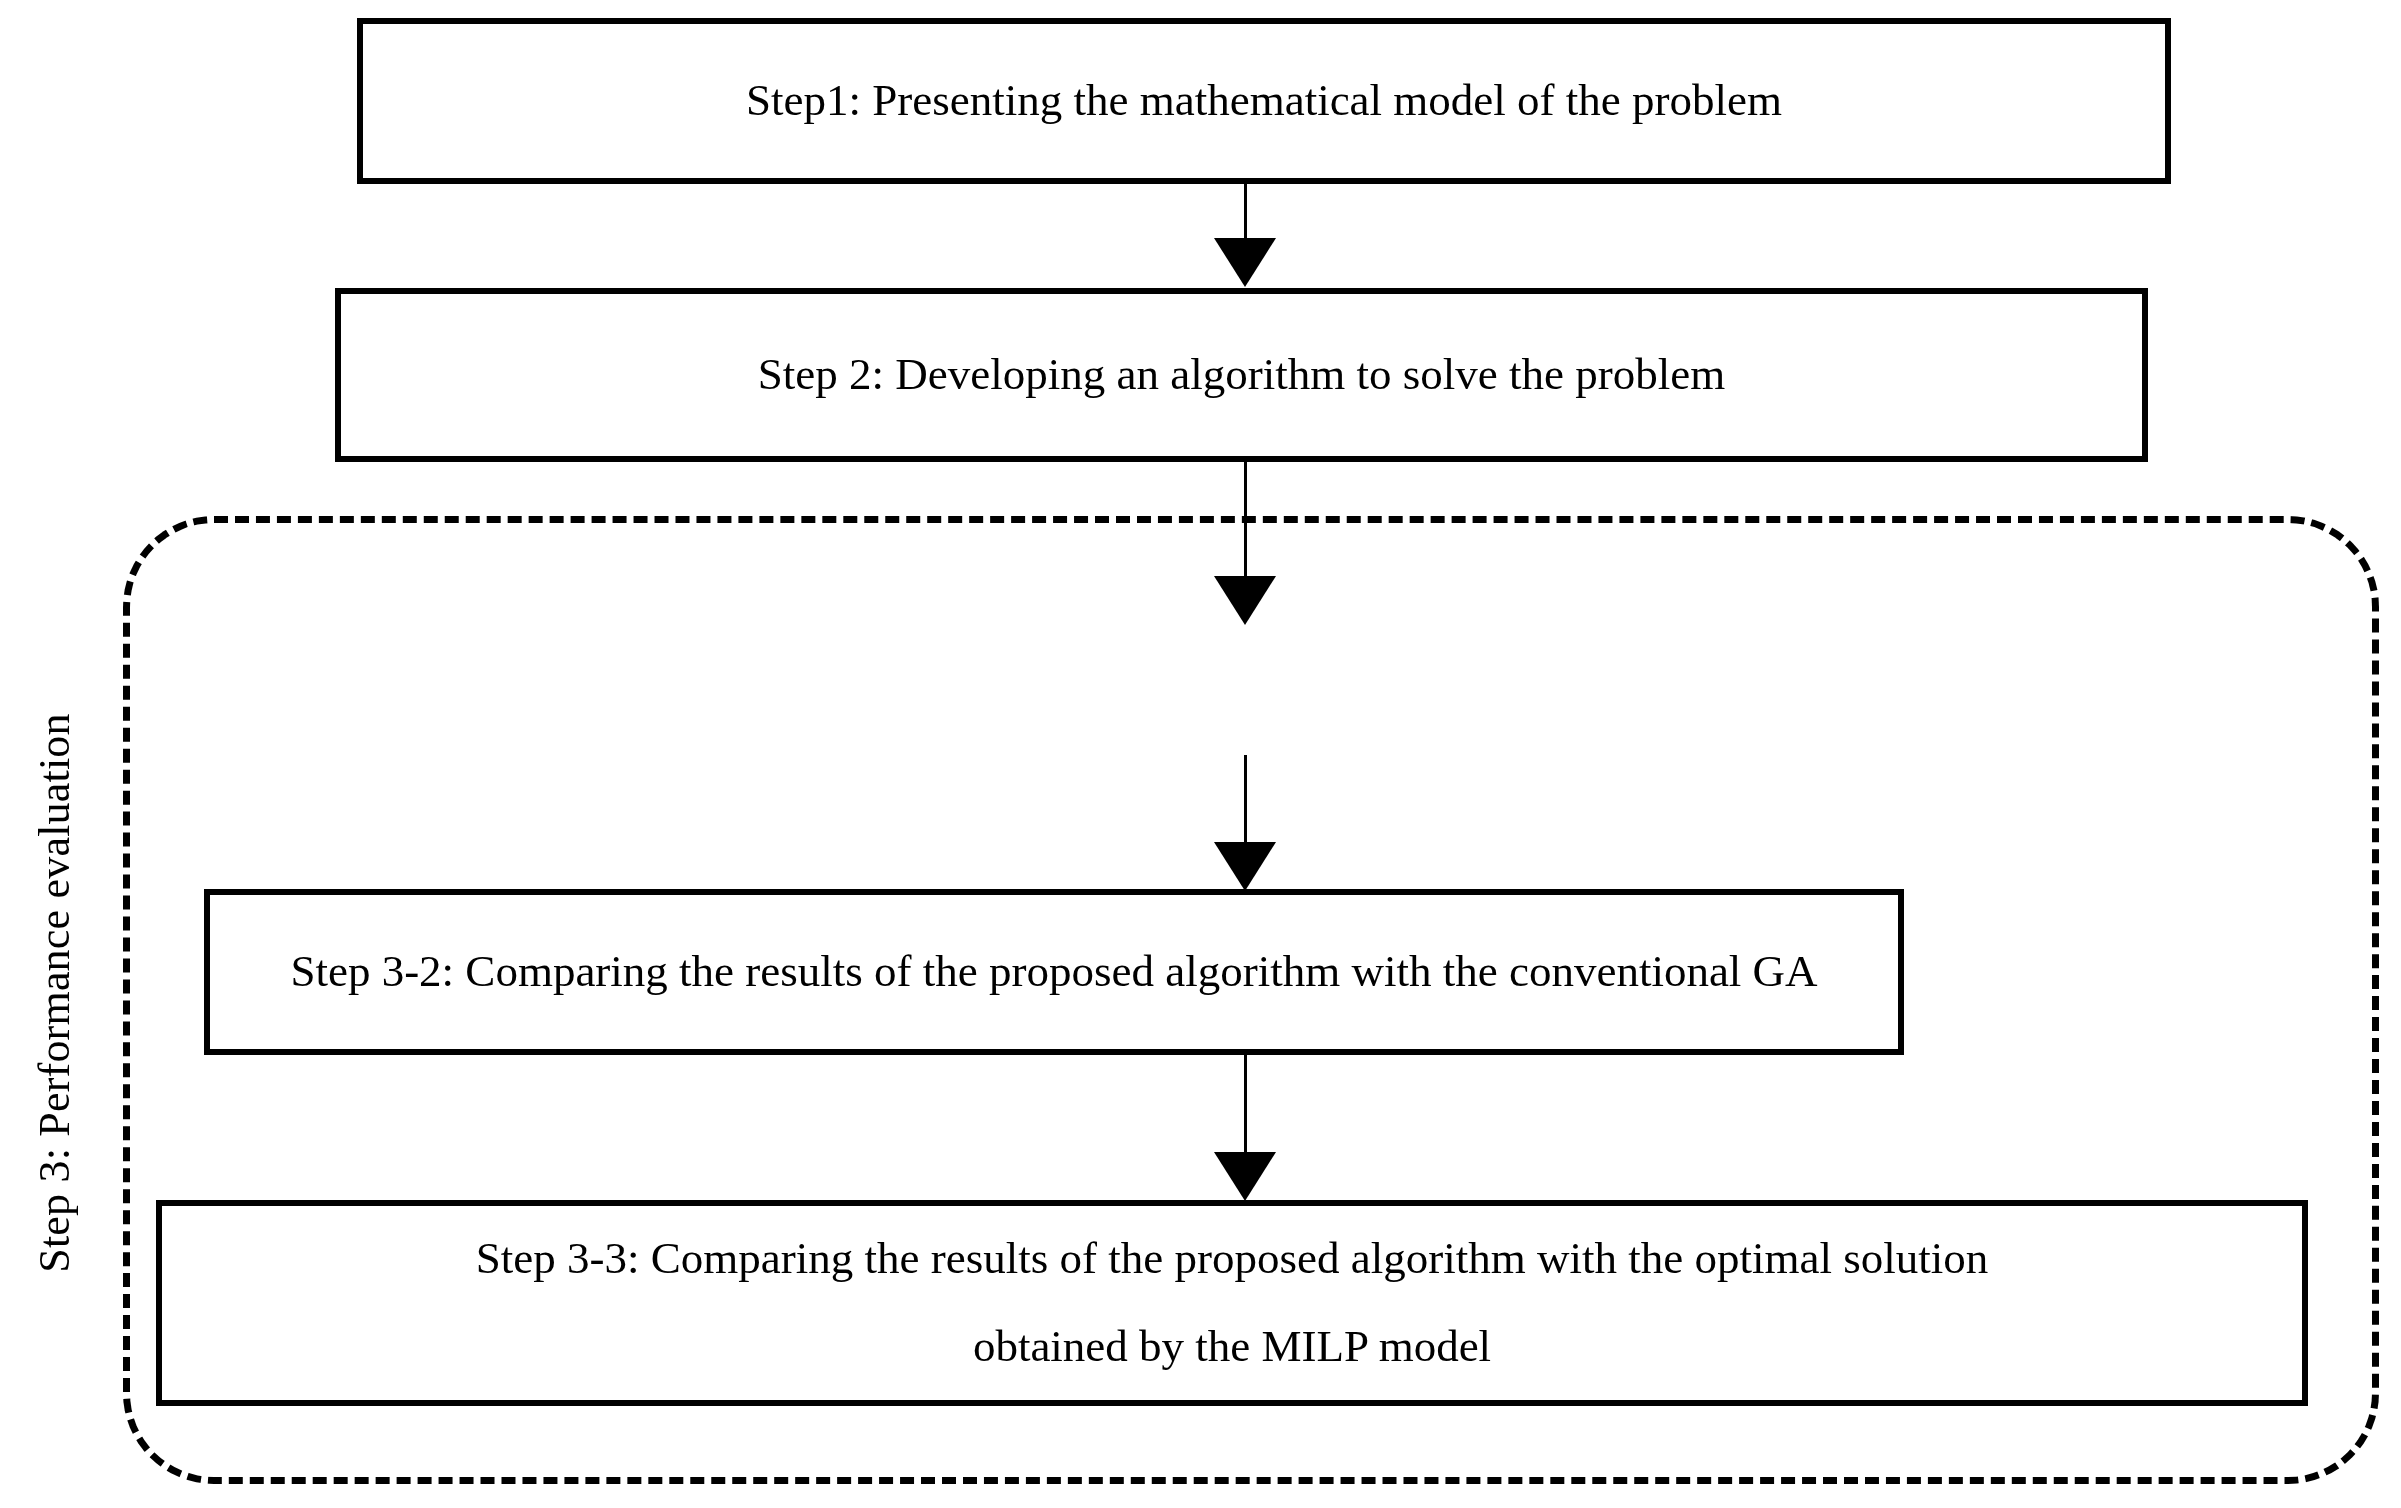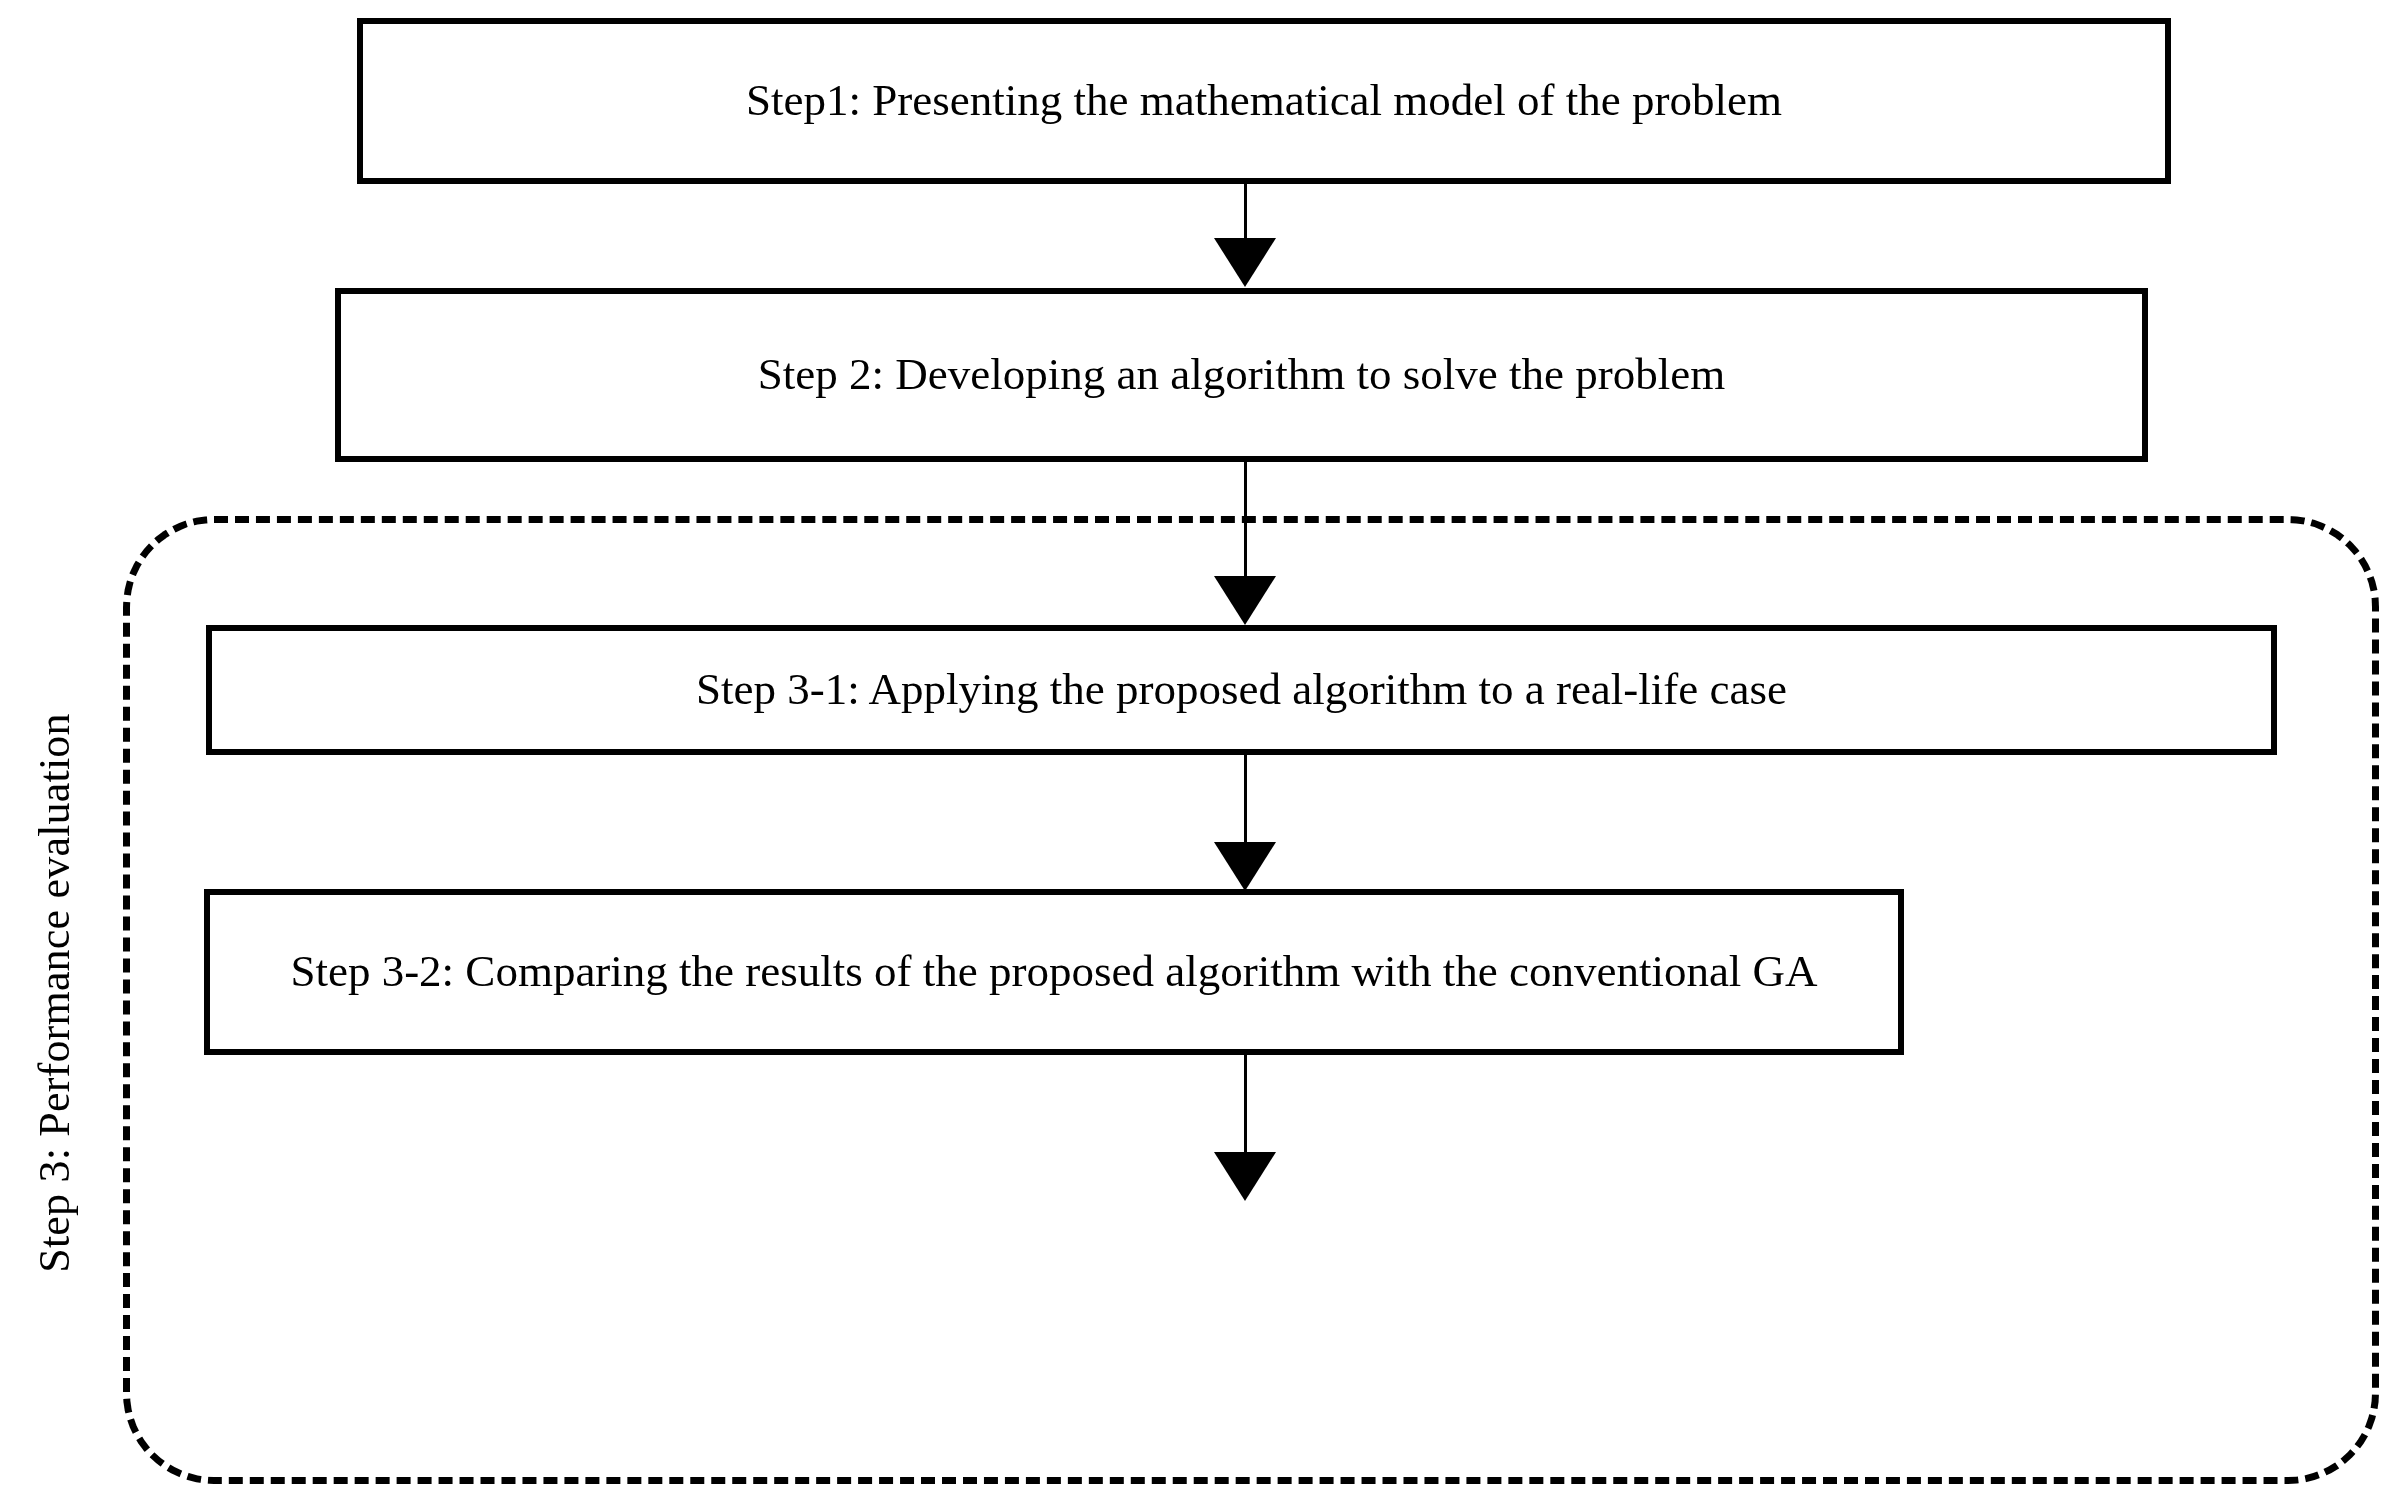--- a/index.html
+++ b/index.html
@@ -102,33 +102,34 @@
 
   <div class="step-box" style="left:335px; top:288px; width:1813px; height:174px;">
     <span class="label-text">Step 2: Developing an algorithm to solve the problem</span>
   </div>
 
   <div class="connector" style="left:1214px; top:462px; width:63px; height:163px;">
     <div class="stem" style="height:115px;"></div>
     <div class="head"></div>
   </div>
 
-  <div class="step-box" style="left:206px; top:625px; width:2071px; height:130px;">
-    <span class="label-text">Step 3-1: Applying the proposed algorithm to a real-life case</span>
-  </div>
 
   <div class="connector" style="left:1214px; top:755px; width:63px; height:136px;">
     <div class="stem" style="height:87px;"></div>
     <div class="head"></div>
   </div>
 
   <div class="step-box" style="left:167px; top:889px; width:1700px; height:166px;margin-left:37px;">
     <span class="label-text">Step 3-2: Comparing the results of the proposed algorithm with the conventional GA</span>
   </div>
 
   <div class="connector" style="left:1214px; top:1055px; width:63px; height:146px;">
     <div class="stem" style="height:98px;"></div>
     <div class="head"></div>
   </div>
 
+  <div class="step-box" style="left:156px; top:1200px; width:2152px; height:206px; flex-direction:column; justify-content:center;">
+    <span class="label-text">Step 3-3: Comparing the results of the proposed algorithm with the optimal solution</span>
+    <span class="label-text">obtained by the MILP model</span>
+  </div>
 
 </div>
 
 
 </body></html>

